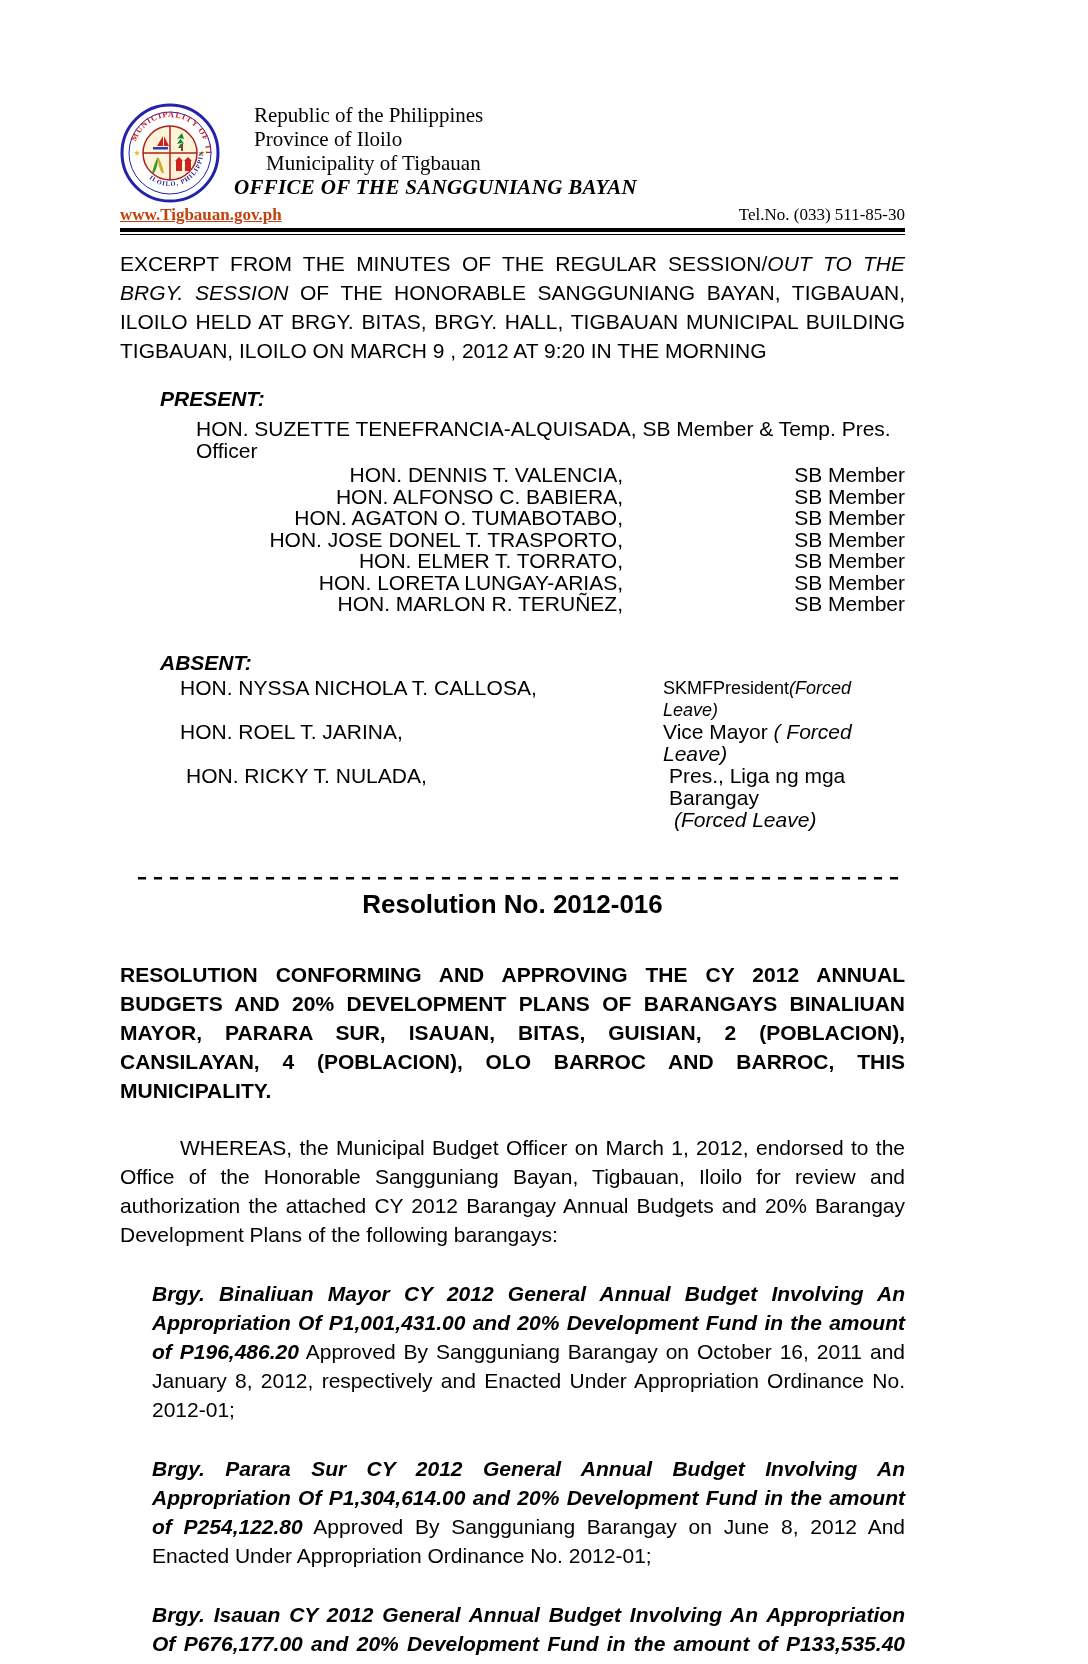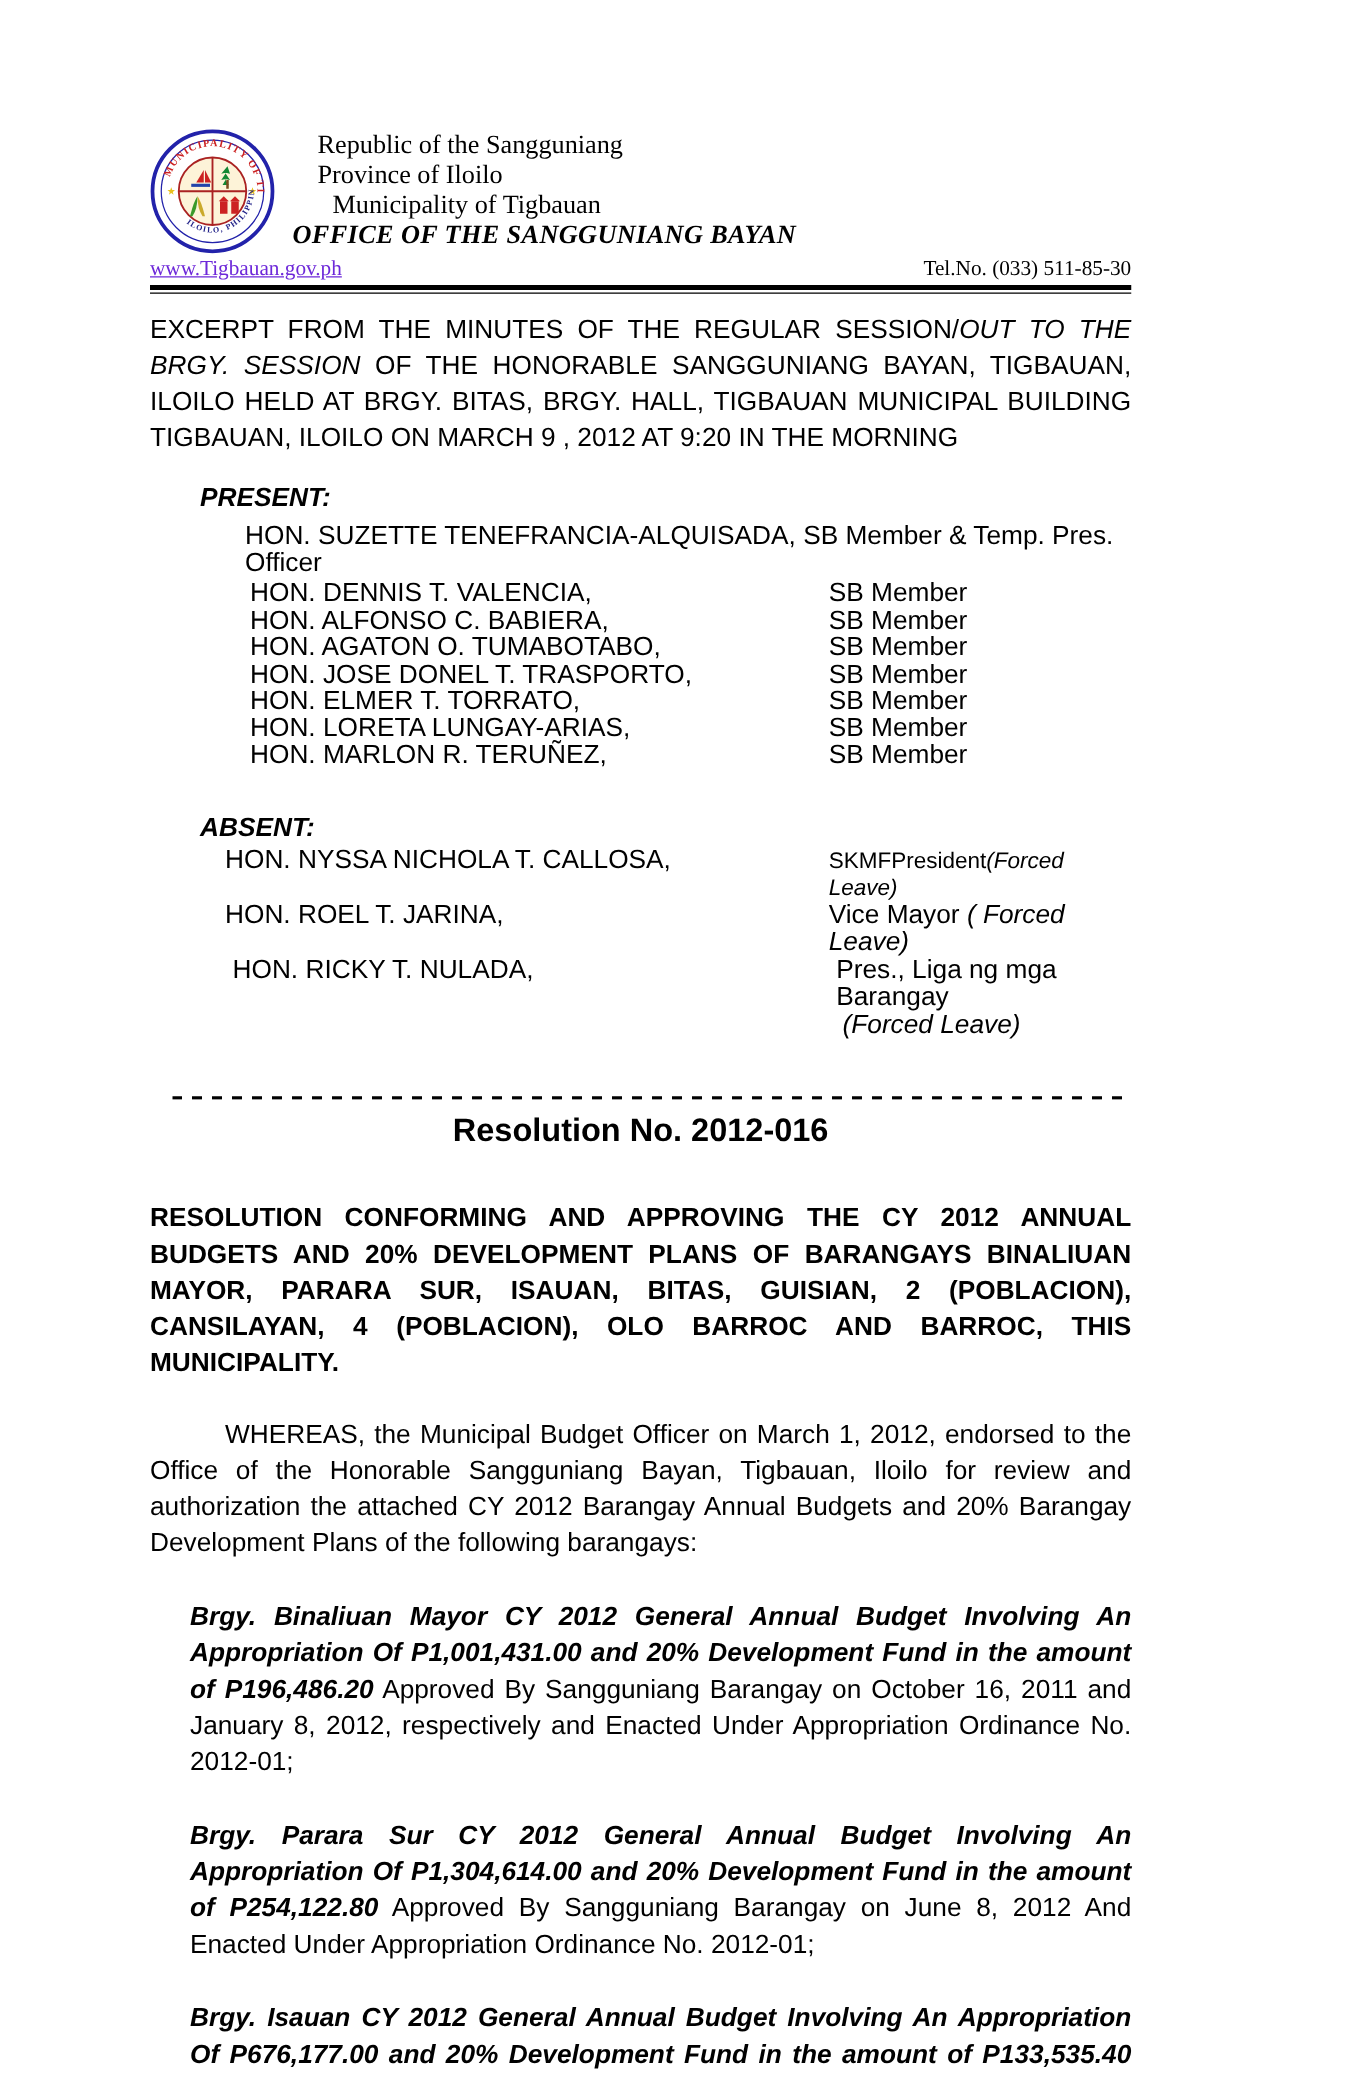--- a/index.html
+++ b/index.html
@@ -15,34 +15,34 @@
   }
   
   .hdr{display:flex;align-items:flex-start;}
   .seal{width:100px;height:100px;flex:0 0 auto;}
   .hdr-text{margin-left:14px;font-family:"Liberation Serif",serif;font-size:21px;line-height:24px;}
   .hdr-line1,.hdr-line2{padding-left:20px;}
   .hdr-line3{padding-left:32px;}
   .hdr-office{font-weight:bold;font-style:italic;font-size:21px;letter-spacing:.3px;}
   .hdr-contact{display:flex;justify-content:space-between;align-items:flex-end;margin-top:2px;
     font-family:"Liberation Serif",serif;font-size:17px;}
-  .site-link{color:#6d28d9;text-decoration:underline;cursor:pointer;}
+  .site-link{color:#c2410c;text-decoration:underline;cursor:pointer;font-weight:bold;}
   .hdr-rule{margin-top:3px;border-top:4px solid #000;border-bottom:1.5px solid #000;height:2px;}
   
   .just{text-align:justify;}
   .body-par{font-size:21px;line-height:29px;}
   .intro{margin-top:14px;}
   .ital{font-style:italic;}
   .bi{font-weight:bold;font-style:italic;}
   
   .sec-label{margin-top:22px;margin-left:40px;font-size:21px;font-weight:bold;font-style:italic;}
   .presiding{margin-top:7px;margin-left:76px;font-size:21px;line-height:22px;}
   .roster{margin-top:2px;}
   .row{display:flex;font-size:21px;line-height:21.5px;}
-  .roster-present .row{margin-left:80px;}
+  .roster-present .row{margin-left:40px;text-align:right;}
   .roster-absent .row{margin-left:60px;line-height:22px;}
   .m-name{width:463px;flex:0 0 auto;}
   .roster-absent .m-name{width:483px;}
   .m-pos{flex:1;}
   .row-small .m-pos{font-size:18px;}
   .pos-block{display:block;padding-left:5px;}
   .absent-gap{height:36px;}
   
   .dashes{margin-top:46px;margin-left:18px;margin-right:2px;height:3px;
     background:repeating-linear-gradient(90deg,#000 0 8px,transparent 8px 16px);
@@ -82,21 +82,21 @@
       <path d="M14 49 l2.2 0 l.8 -2.2 l.8 2.2 l2.2 0 l-1.8 1.5 l.7 2.3 l-1.9 -1.4 l-1.9 1.4 l.7 -2.3 z" fill="#e8c020"></path>
       <path d="M79 49 l2.2 0 l.8 -2.2 l.8 2.2 l2.2 0 l-1.8 1.5 l.7 2.3 l-1.9 -1.4 l-1.9 1.4 l.7 -2.3 z" fill="#e8c020"></path>
       <text font-family="Liberation Serif, serif" font-size="8.2" font-weight="bold" fill="#cc2222" letter-spacing="1">
         <textPath href="#arcTop" startOffset="10%">MUNICIPALITY OF TIGBAUAN</textPath>
       </text>
       <text font-family="Liberation Serif, serif" font-size="6.4" font-weight="bold" fill="#222288" letter-spacing="1">
         <textPath href="#arcBot" startOffset="28%">ILOILO, PHILIPPINES</textPath>
       </text>
     </svg>
     <div class="hdr-text">
-      <div class="hdr-line1">Republic of the Sangguniang</div>
+      <div class="hdr-line1">Republic of the Philippines</div>
       <div class="hdr-line2">Province of Iloilo</div>
       <div class="hdr-line3">Municipality of Tigbauan</div>
       <div class="hdr-office">OFFICE OF THE SANGGUNIANG BAYAN</div>
     </div>
   </div>
 
   <div class="hdr-contact">
     <span class="site-link">www.Tigbauan.gov.ph</span>
     <span>Tel.No. (033) 511-85-30</span>
   </div>

